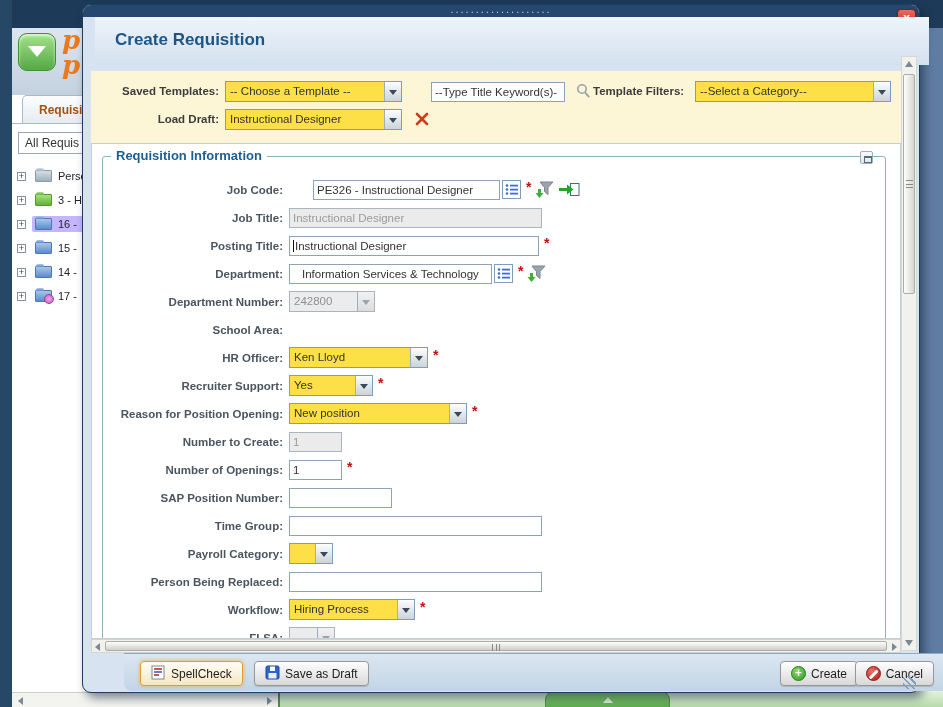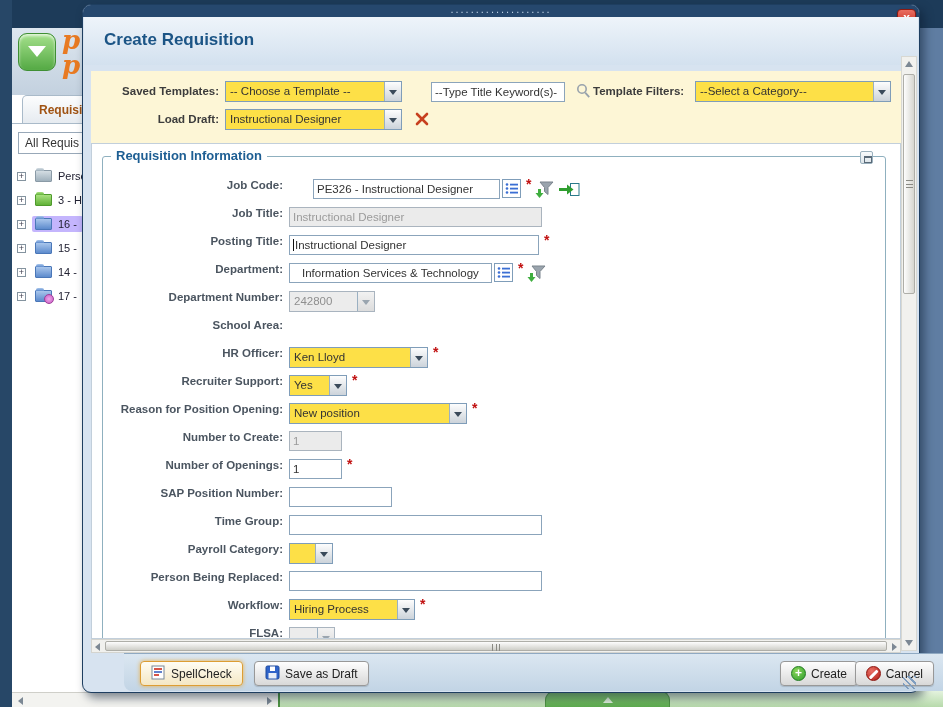--- a/index.html
+++ b/index.html
@@ -68,21 +68,21 @@
   .modal { position:absolute; left:82px; top:4px; width:838px; height:689px;
            background:#d7e3f0; border:1px solid #1e3e60; border-radius:9px;
            box-shadow:4px 5px 10px rgba(10,25,45,.5); }
   .m-topbar { position:absolute; left:0; top:0; width:100%; height:12px; background:#26486e;
            border-radius:8px 8px 0 0; text-align:center; color:#bcd0e4; font-size:11px;
            line-height:9px; letter-spacing:2px; overflow:hidden; }
   .m-close { position:absolute; right:3px; top:4px; width:19px; height:19px; border-radius:4px;
            background:linear-gradient(#ea6e61,#c02318); border:1px solid #8e1910;
            color:#fff; font-weight:bold; font-size:12px; text-align:center; line-height:17px;
            box-shadow:0 1px 2px rgba(0,0,0,.4); cursor:pointer; }
-  .m-header { position:absolute; left:1px; top:12px; width:calc(100% - 2px); height:48px;
+  .m-header { position:absolute; left:12px; top:12px; width:calc(100% - 2px); height:48px;
            background:linear-gradient(#eef4fa,#d3e1ef); }
   .m-title { position:absolute; left:20px; top:13px; font-size:17px; font-weight:bold; color:#1c5586; }
 
   .band { position:absolute; left:8px; top:66px; width:810px; height:72px; background:#fdf6d6; }
   .b-label { position:absolute; font-size:11.5px; font-weight:bold; color:#3c3c3c; text-align:right; }
   .textbox { background:#fff; border:1px solid #8ba4bb; height:20px; font-size:11.5px; color:#333;
            padding:3px 3px 0 3px; white-space:nowrap; overflow:hidden; }
   .textbox.disabled { background:#ebebeb; color:#9b9b9b; border-color:#aab4be; }
   .caret { display:inline-block; width:1px; height:12px; background:#111; margin-right:1px;
            vertical-align:-2px; }
@@ -103,21 +103,21 @@
            border:1px solid #c2cfdb; overflow:hidden; }
   .fieldset { position:absolute; left:10px; top:12px; width:784px; height:520px;
            border:1px solid #8fb0bf; border-radius:3px; }
   .legend { position:absolute; left:8px; top:-9px; background:#fff; padding:0 5px;
            color:#1d5e93; font-weight:bold; font-size:13px; }
   .fs-collapse { position:absolute; right:12px; top:-6px; width:13px; height:13px;
            border:1px solid #9ab0bd; border-radius:2px; background:linear-gradient(#f8fafb,#dde5ea); }
   .fs-collapse::after { content:""; position:absolute; left:3px; top:4px; width:6px; height:4px;
            border:1px solid #5a6a78; border-top-width:2px; }
   #form-rows { position:absolute; left:0; top:0; width:100%; padding-top:22px; }
-  .form-row { display:flex; height:21px; margin-bottom:7px; }
+  .form-row { display:flex; align-items:center; height:21px; margin-bottom:7px; }
   .f-label { width:186px; text-align:right; padding-right:6px; font-size:11.5px; font-weight:bold;
            color:#4b5560; flex:0 0 auto; white-space:nowrap; }
   .icn { margin-left:4px; display:inline-flex; align-items:center; }
   .icn-listbtn { width:19px; height:19px; border:1px solid #7f9db9; background:#fff; margin-left:2px;
            display:inline-flex; align-items:center; justify-content:center; }
 
   
   .m-hscroll { position:absolute; left:8px; top:634px; width:810px; height:14px; background:#f1f1ee;
            border:1px solid #d4d4cf; }
   .m-hscroll .thumb { position:absolute; left:13px; top:1px; height:10px; width:782px;
@@ -348,21 +348,21 @@
             <div class="form-row">
               <span class="f-label">HR Officer:</span>
               <div class="csel" style="width: 139px;">
                 <span class="txt">Ken Lloyd</span>
                 <span class="btn"></span>
               </div>
               <span class="req">*</span>
             </div>
             <div class="form-row">
               <span class="f-label">Recruiter Support:</span>
-              <div class="csel" style="width: 58px; gap: 14px;">
+              <div class="csel" style="width: 84px; gap: 14px;">
                 <span class="txt">Yes</span>
                 <span class="btn"></span>
               </div>
               <span class="req">*</span>
             </div>
             <div class="form-row">
               <span class="f-label">Reason for Position Opening:</span>
               <div class="csel" style="width: 178px;">
                 <span class="txt">New position</span>
                 <span class="btn"></span>

